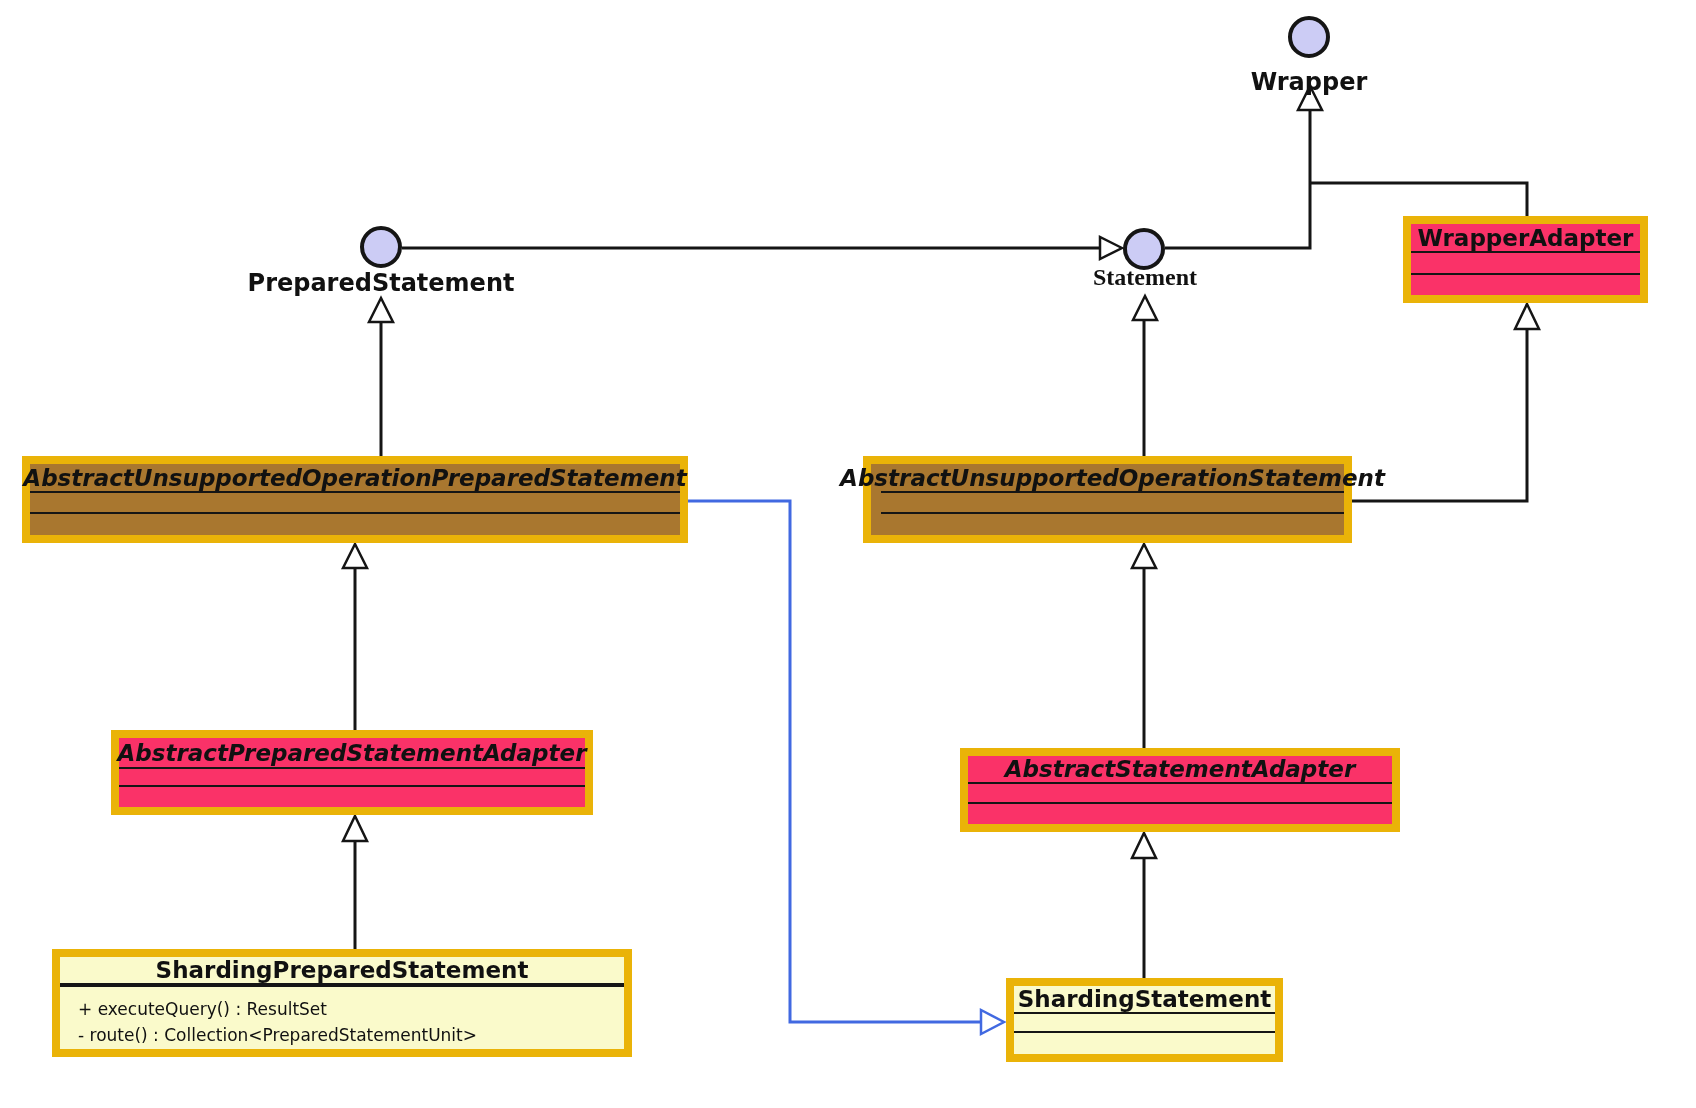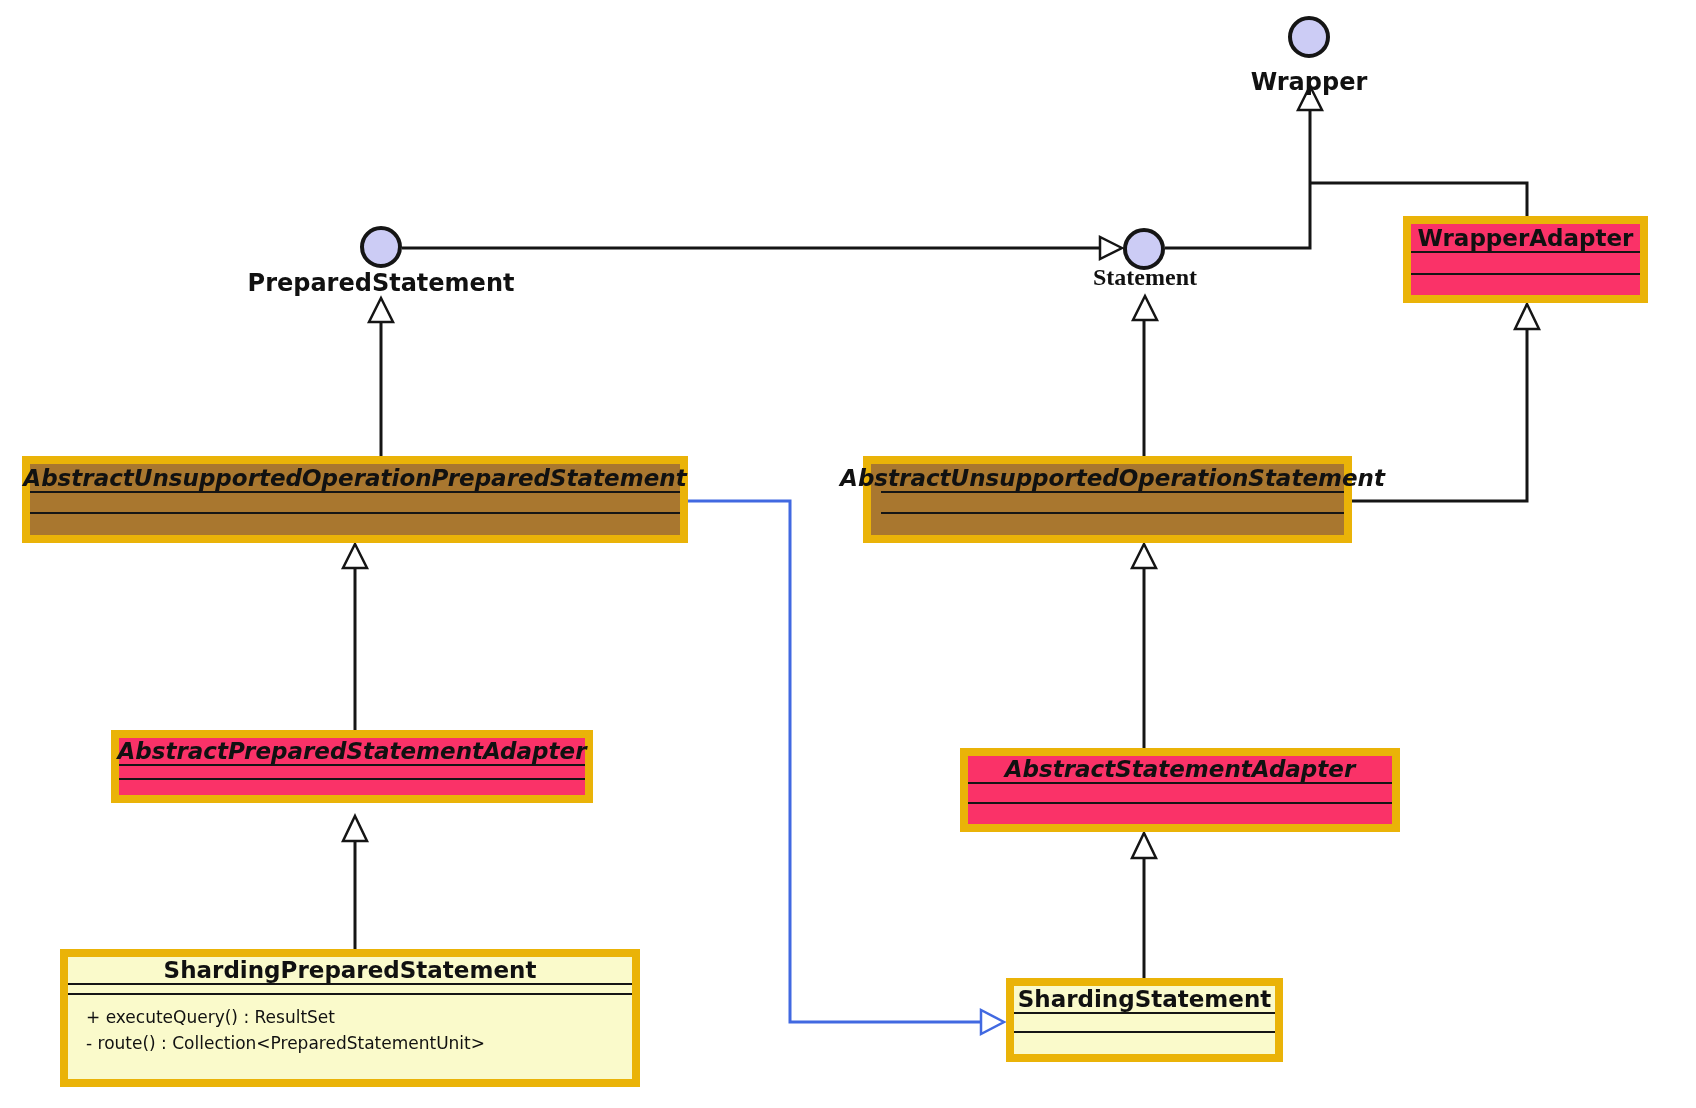--- a/index.html
+++ b/index.html
@@ -115,33 +115,33 @@
     <div class="comp" style="height:19px;"></div>
     <div class="comp" style="height:21px;"></div>
   </div>
 
   <div class="uml-class brown" style="left:863px;top:456px;width:489px;height:87px;padding-left:10px;">
     <div class="title abstract">AbstractUnsupportedOperationStatement</div>
     <div class="comp" style="height:19px;"></div>
     <div class="comp" style="height:21px;"></div>
   </div>
 
-  <div class="uml-class pink" style="left:111px;top:730px;width:482px;height:73px;">
+  <div class="uml-class pink" style="left:111px;top:730px;width:482px;height:85px;">
     <div class="title abstract">AbstractPreparedStatementAdapter</div>
     <div class="comp" style="height:16px;"></div>
     <div class="comp" style="height:20px;"></div>
   </div>
 
   <div class="uml-class pink" style="left:960px;top:748px;width:440px;height:84px;">
     <div class="title abstract">AbstractStatementAdapter</div>
     <div class="comp" style="height:18px;"></div>
     <div class="comp" style="height:21px;"></div>
   </div>
 
-  <div class="uml-class yellow" style="left:60px;top:949px;width:580px;height:138px;justify-content:center;">
+  <div class="uml-class yellow" style="left:52px;top:949px;width:580px;height:108px;">
     <div class="title">ShardingPreparedStatement</div>
     <div class="comp" style="height:16px;"></div>
     <div class="comp methods-list" style="flex:0 0 75px;">
       <div>+ executeQuery() : ResultSet</div>
       <div>- route() : Collection&lt;PreparedStatementUnit&gt;</div>
     </div>
   </div>
 
   <div class="uml-class yellow" style="left:1006px;top:978px;width:277px;height:84px;">
     <div class="title">ShardingStatement</div>

